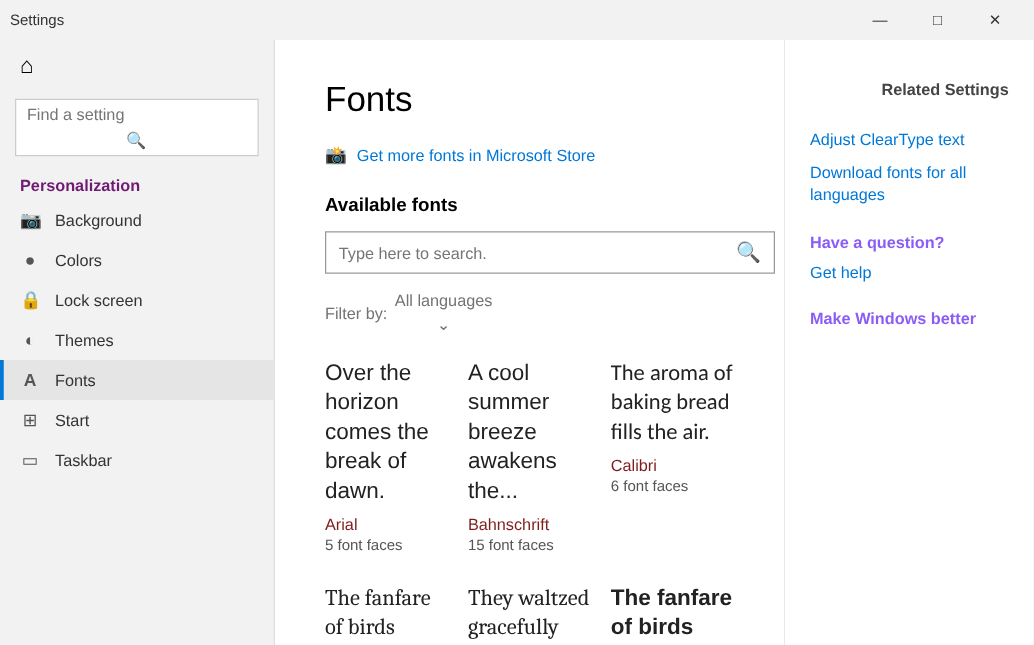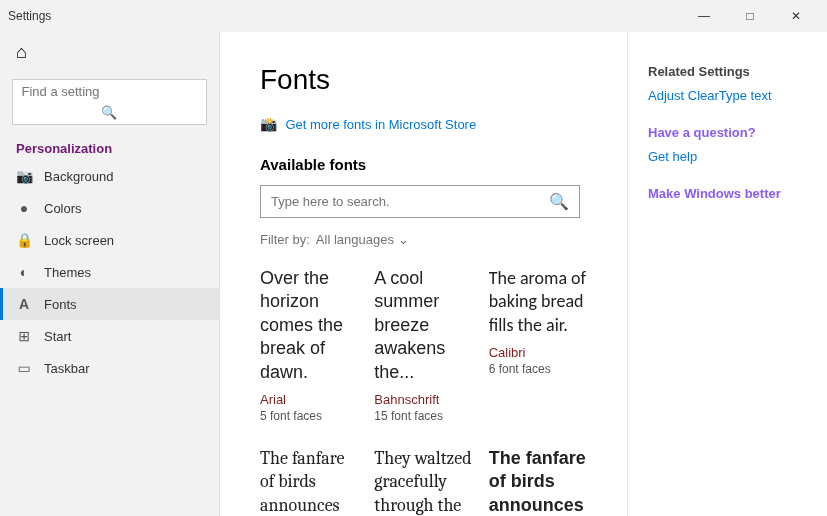--- a/index.html
+++ b/index.html
@@ -54,51 +54,51 @@
     .store-link {
       display: flex; align-items: center; gap: 8px; color: #0078d7;
       font-size: 13px; text-decoration: none; margin-bottom: 24px; cursor: pointer;
     }
     .store-icon { font-size: 14px; }
 
     .section-title { font-size: 15px; font-weight: 600; color: #000; margin-bottom: 12px; }
 
     .search-fonts-box {
       display: flex; align-items: center; border: 1px solid #999; padding: 6px 10px;
-      gap: 6px; width: 320px; margin-bottom: 14px; background: white;
+      gap: 6px; width: 360px; margin-bottom: 14px; background: white;
     }
     .search-fonts-box input {
       border: none; outline: none; font-size: 13px; flex: 1; color: #aaa;
     }
 
     .filter-row {
       display: flex; align-items: center; gap: 6px; font-size: 13px; color: #333; margin-bottom: 20px;
     }
     .filter-row span { color: #737373; }
     .filter-dropdown {
-      display: flex; align-items: center; gap: 4px; color: #333; cursor: pointer; font-size: 13px;
+      display: flex; align-items: center; gap: 4px; color: #333; cursor: pointer; font-size: 13px; flex-direction: column;
     }
 
     .fonts-grid {
       display: grid; grid-template-columns: repeat(3, 1fr); gap: 24px 16px;
     }
     .font-card { cursor: pointer; padding: 0; }
     .font-preview { font-size: 18px; color: #222; line-height: 1.3; margin-bottom: 8px; min-height: 64px; }
     .font-preview.cambria { font-family: Cambria, serif; font-weight: 400; }
     .font-preview.cambria-math { font-family: Cambria, serif; font-weight: 400; }
     .font-preview.candara { font-family: Candara, sans-serif; font-weight: 700; }
     .font-name { font-size: 13px; color: #7f1d1d; cursor: pointer; margin-bottom: 2px; }
     .font-faces { font-size: 12px; color: #555; }
 
     
     .right-panel {
       width: 200px; background: white; padding: 32px 20px 20px; flex-shrink: 0;
       border-left: 1px solid #e8e8e8;
     }
-    .related-title { font-size: 13px; font-weight: 600; color: #444; margin-bottom: 8px; }
+    .related-title { font-size: 13px; font-weight: 600; color: #444; margin-bottom: 24px; text-align: right; }
     .related-link { display: block; font-size: 13px; color: #0078d7; cursor: pointer; margin-bottom: 8px; line-height: 1.4; }
     .panel-section { margin-top: 20px; }
     .panel-section-title { font-size: 13px; font-weight: 600; color: #8b5cf6; margin-bottom: 8px; }
   </style>
 </head>
 <body>
 
 <div class="title-bar">
   <div class="title-bar-left">
     <span>Settings</span>
@@ -209,20 +209,21 @@
         <div class="font-preview candara">The fanfare of birds announces the morning.</div>
 
       </div>
 
     </div>
   </div>
 
   <div class="right-panel">
     <div class="related-title">Related Settings</div>
     <a class="related-link">Adjust ClearType text</a>
+    <a class="related-link">Download fonts for all languages</a>
 
     <div class="panel-section">
       <div class="panel-section-title">Have a question?</div>
       <a class="related-link">Get help</a>
     </div>
 
     <div class="panel-section">
       <div class="panel-section-title">Make Windows better</div>
     </div>
   </div>

